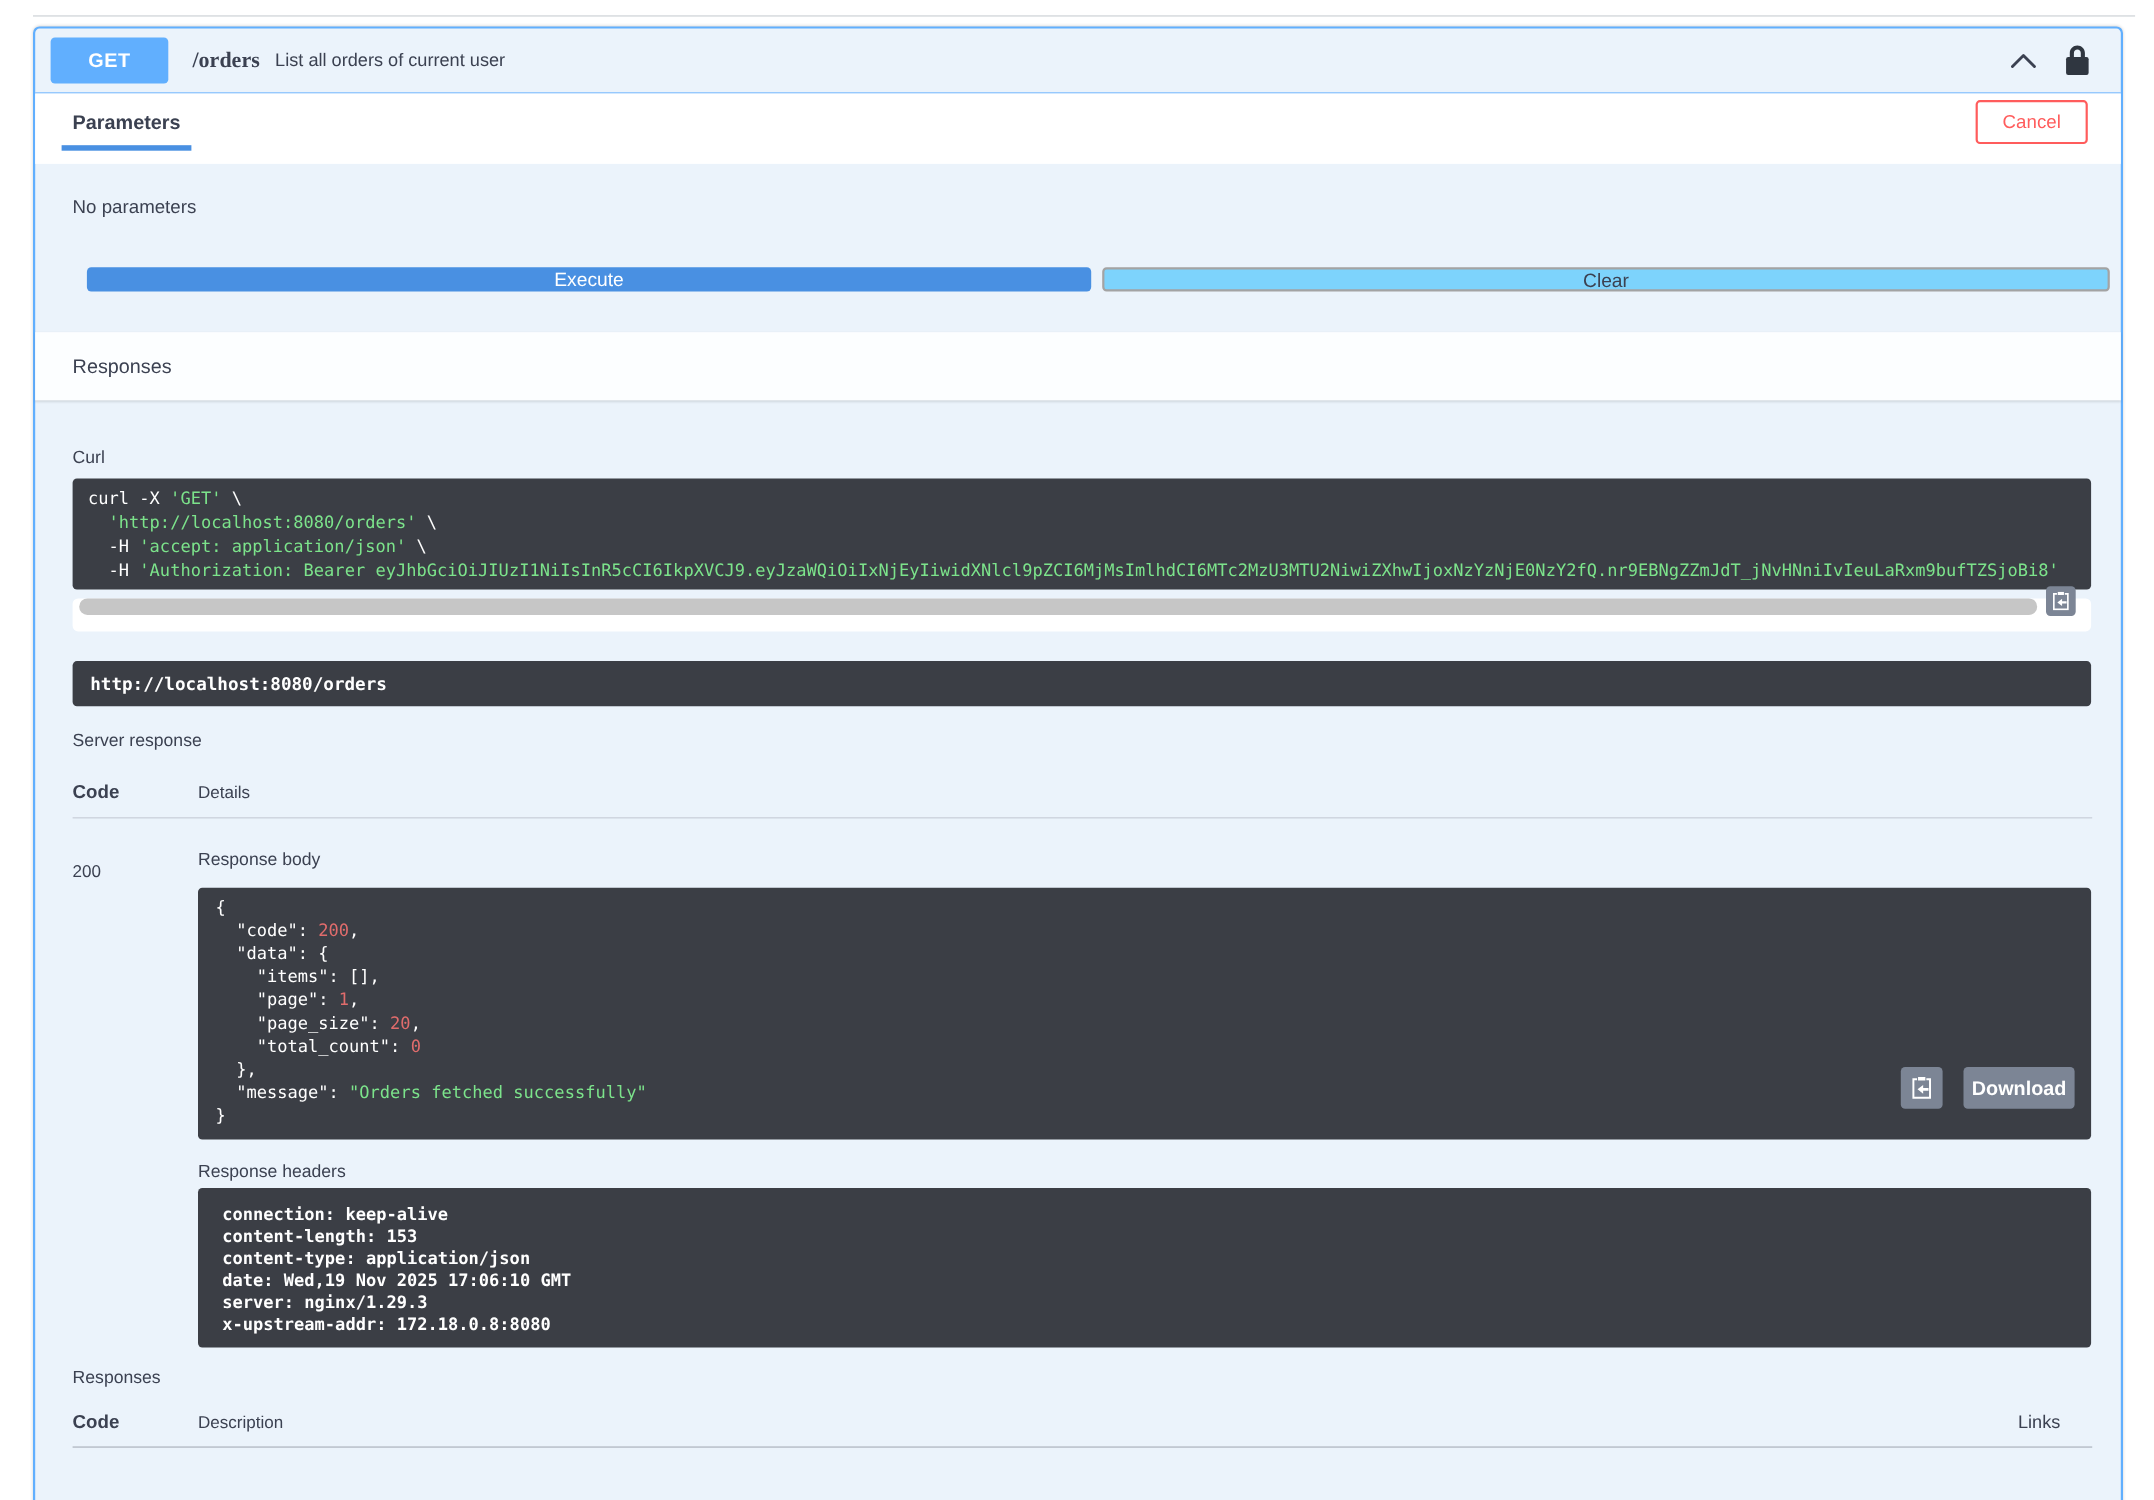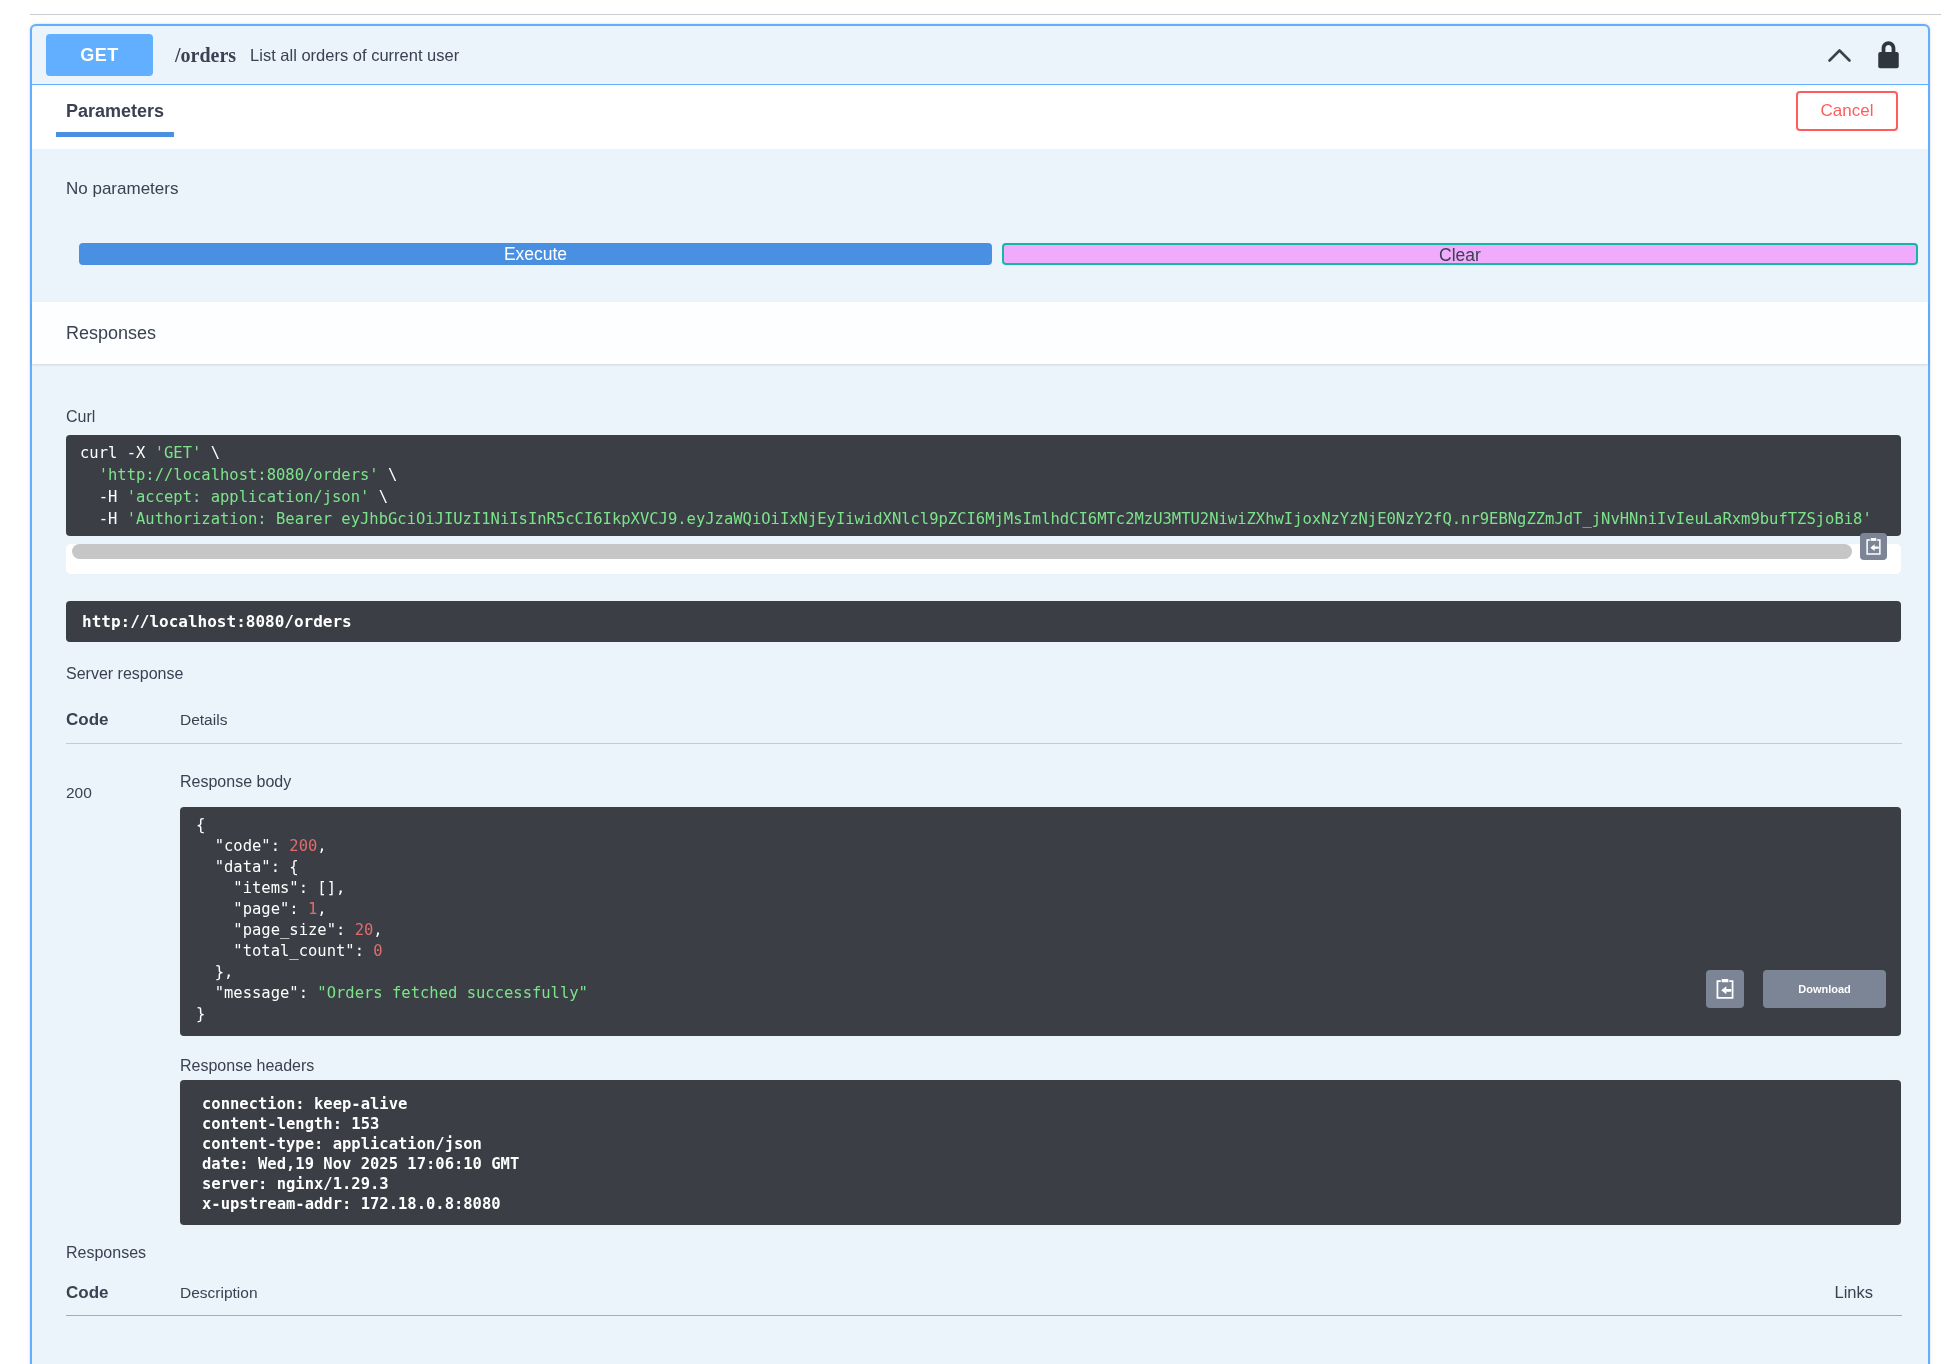--- a/index.html
+++ b/index.html
@@ -35,21 +35,21 @@
   .cancel { width: 102px; height: 40px; background: transparent; border-radius: 4px;
     border: 2px solid var(--cancel-red, #ff5c5c); color: var(--cancel-red, #ff5c5c);
     font-size: 17px; font-family: "Liberation Sans", sans-serif; cursor: pointer; }
 
   
   .params-area { padding: 30px 0 37px 0; }
   .no-params { margin-left: 34px; font-size: 17px; }
   .exec-row { margin: 44px 10px 0 47px; display: flex; gap: 10px; height: 22px; }
   .execute { flex: 0 0 913px; background: var(--execute-blue, #4990e2); color: #fff;
     border: none; border-radius: 4px; font-size: 17.5px; font-family: "Liberation Sans", sans-serif; cursor: pointer; }
-  .clear { flex: 1; background: #f0abfc; border: 2px solid #14b8a6; border-radius: 4px;
+  .clear { flex: 1; background: #7dd3fc; border: 2px solid #a3a3a3; border-radius: 4px;
     color: var(--text-dark, #3b4151); font-size: 17.5px; font-family: "Liberation Sans", sans-serif; cursor: pointer; }
 
   
   .section-header { height: 62px; background: rgba(255,255,255,.85);
     display: flex; align-items: center; padding-left: 34px; font-size: 18px;
     box-shadow: 0 1px 2px rgba(0,0,0,.12); }
 
   .responses-inner { padding: 44px 27px 0 34px; }
   .block-label { font-size: 16px; margin-bottom: 9px; }
 
@@ -77,22 +77,22 @@
   .sr-divider { margin-top: 13px; height: 1px; background: rgba(59,65,81,.22); width: 1836px; }
   .sr-row { display: flex; padding-top: 29px; }
   .status-code { font-size: 15.5px; padding-top: 11px; }
   .col-details-body { flex: 1; }
   .rb-label { margin-bottom: 16px; }
   .body-block { position: relative; height: 229px; overflow: hidden; }
   .body-block pre { padding: 8px 0 0 16px; font-size: 15.5px; line-height: 21px;
     font-family: "DejaVu Sans Mono", monospace; white-space: pre; }
   .body-actions { position: absolute; right: 15px; bottom: 28px; display: flex; gap: 19px; }
   .body-actions .copy-btn { width: 38px; height: 38px; }
-  .download { width: 123px; height: 38px; background: var(--button-gray, #7c8595);
-    color: #fff; font-weight: bold; font-size: 11px; border: none; border-radius: 4px;
+  .download { width: 101px; height: 38px; background: var(--button-gray, #7c8595);
+    color: #fff; font-weight: bold; font-size: 18px; border: none; border-radius: 4px;
     font-family: "Liberation Sans", sans-serif; cursor: pointer; }
   .rh-label { margin-top: 21px; margin-bottom: 5px; }
   .headers-block { height: 145px; padding: 14px 0 0 22px; font-weight: bold;
     font-size: 15.5px; line-height: 20px; white-space: pre; overflow: hidden; }
 
   .small-responses { margin-top: 19px; margin-bottom: 0; }
   .rt-head { display: flex; margin-top: 21px; align-items: baseline; }
   .rt-head .col-desc { flex: 1; font-size: 15.5px; }
   .rt-head .col-code { font-size: 17px; font-weight: bold; }
   .rt-head .col-links { font-size: 16.5px; padding-right: 28px; }

